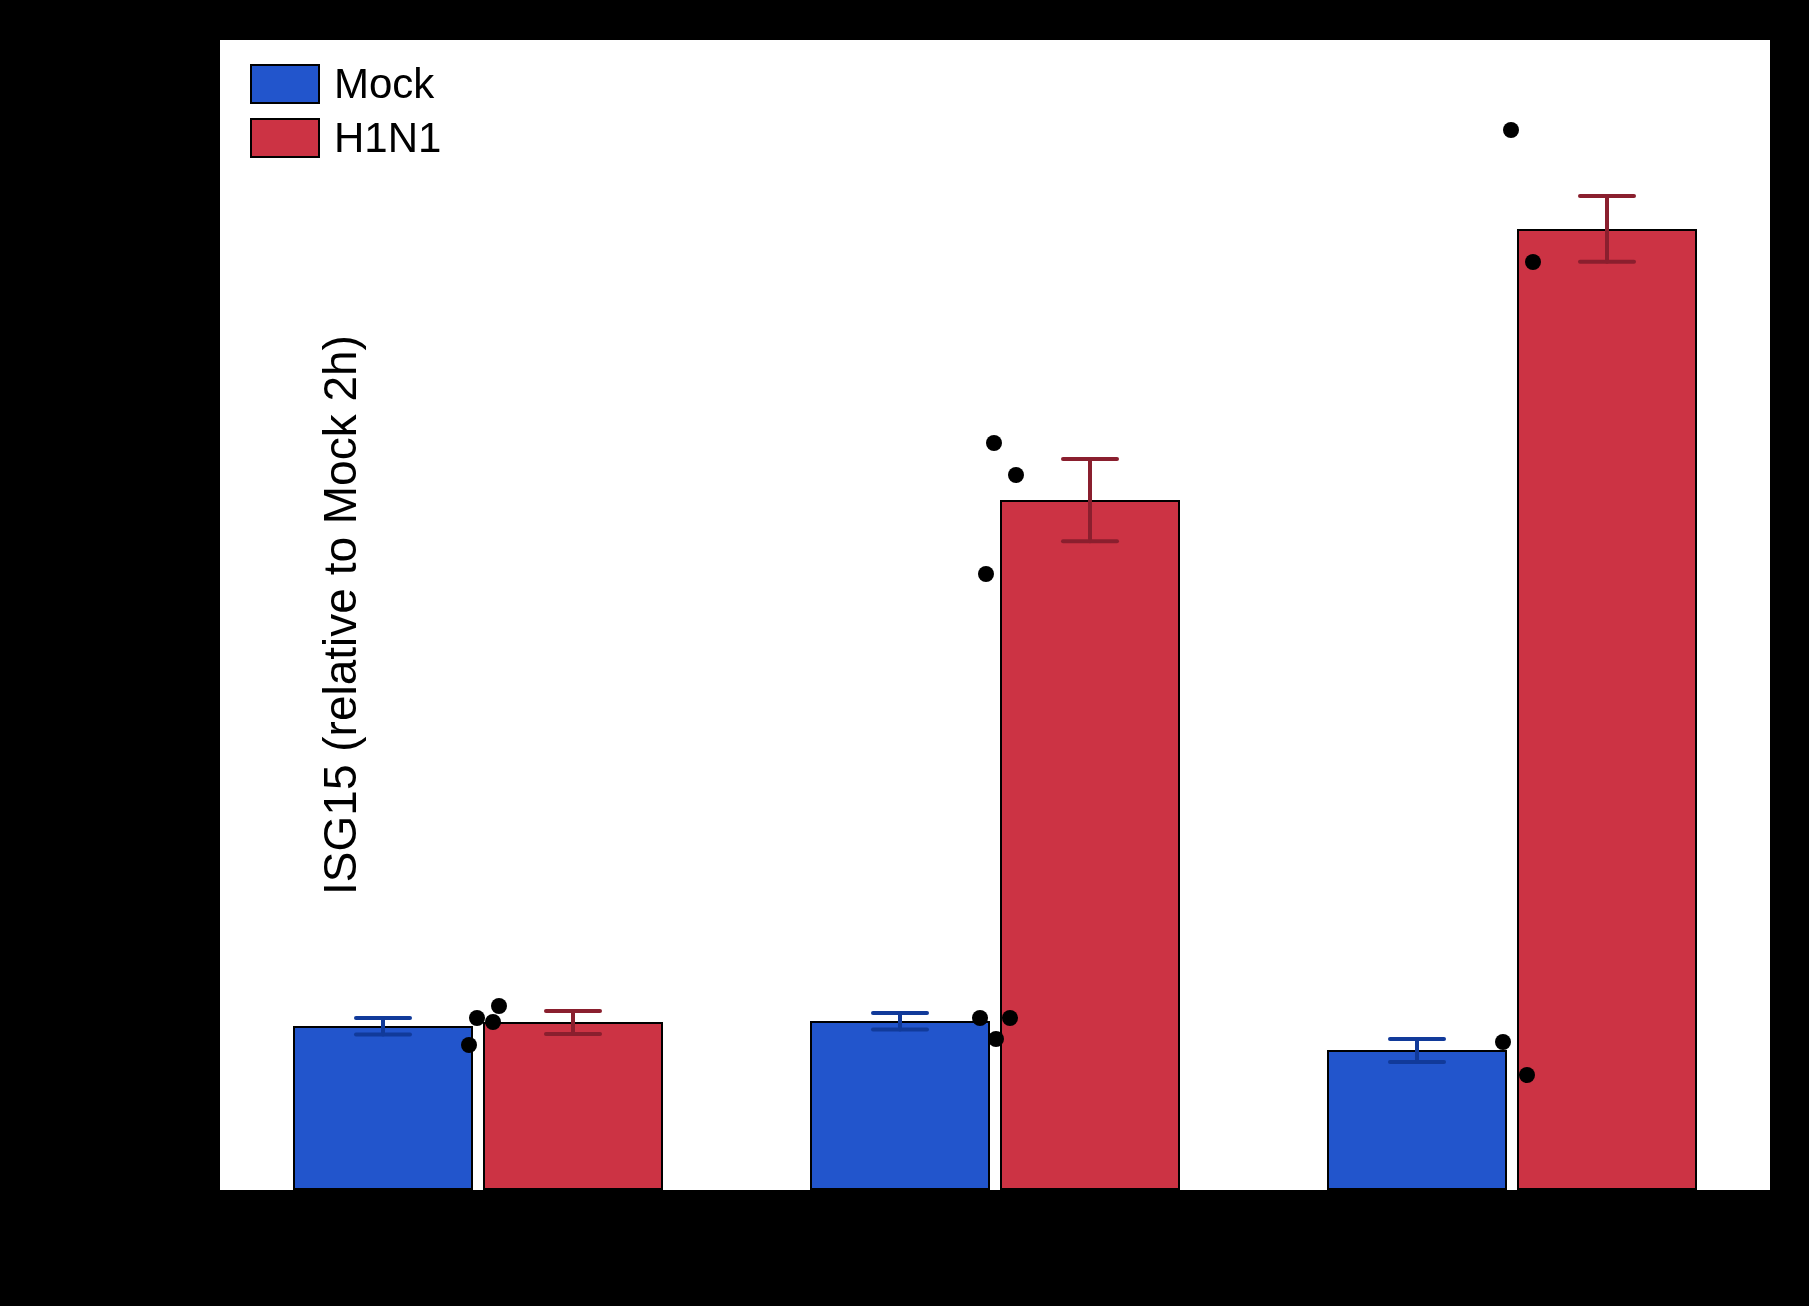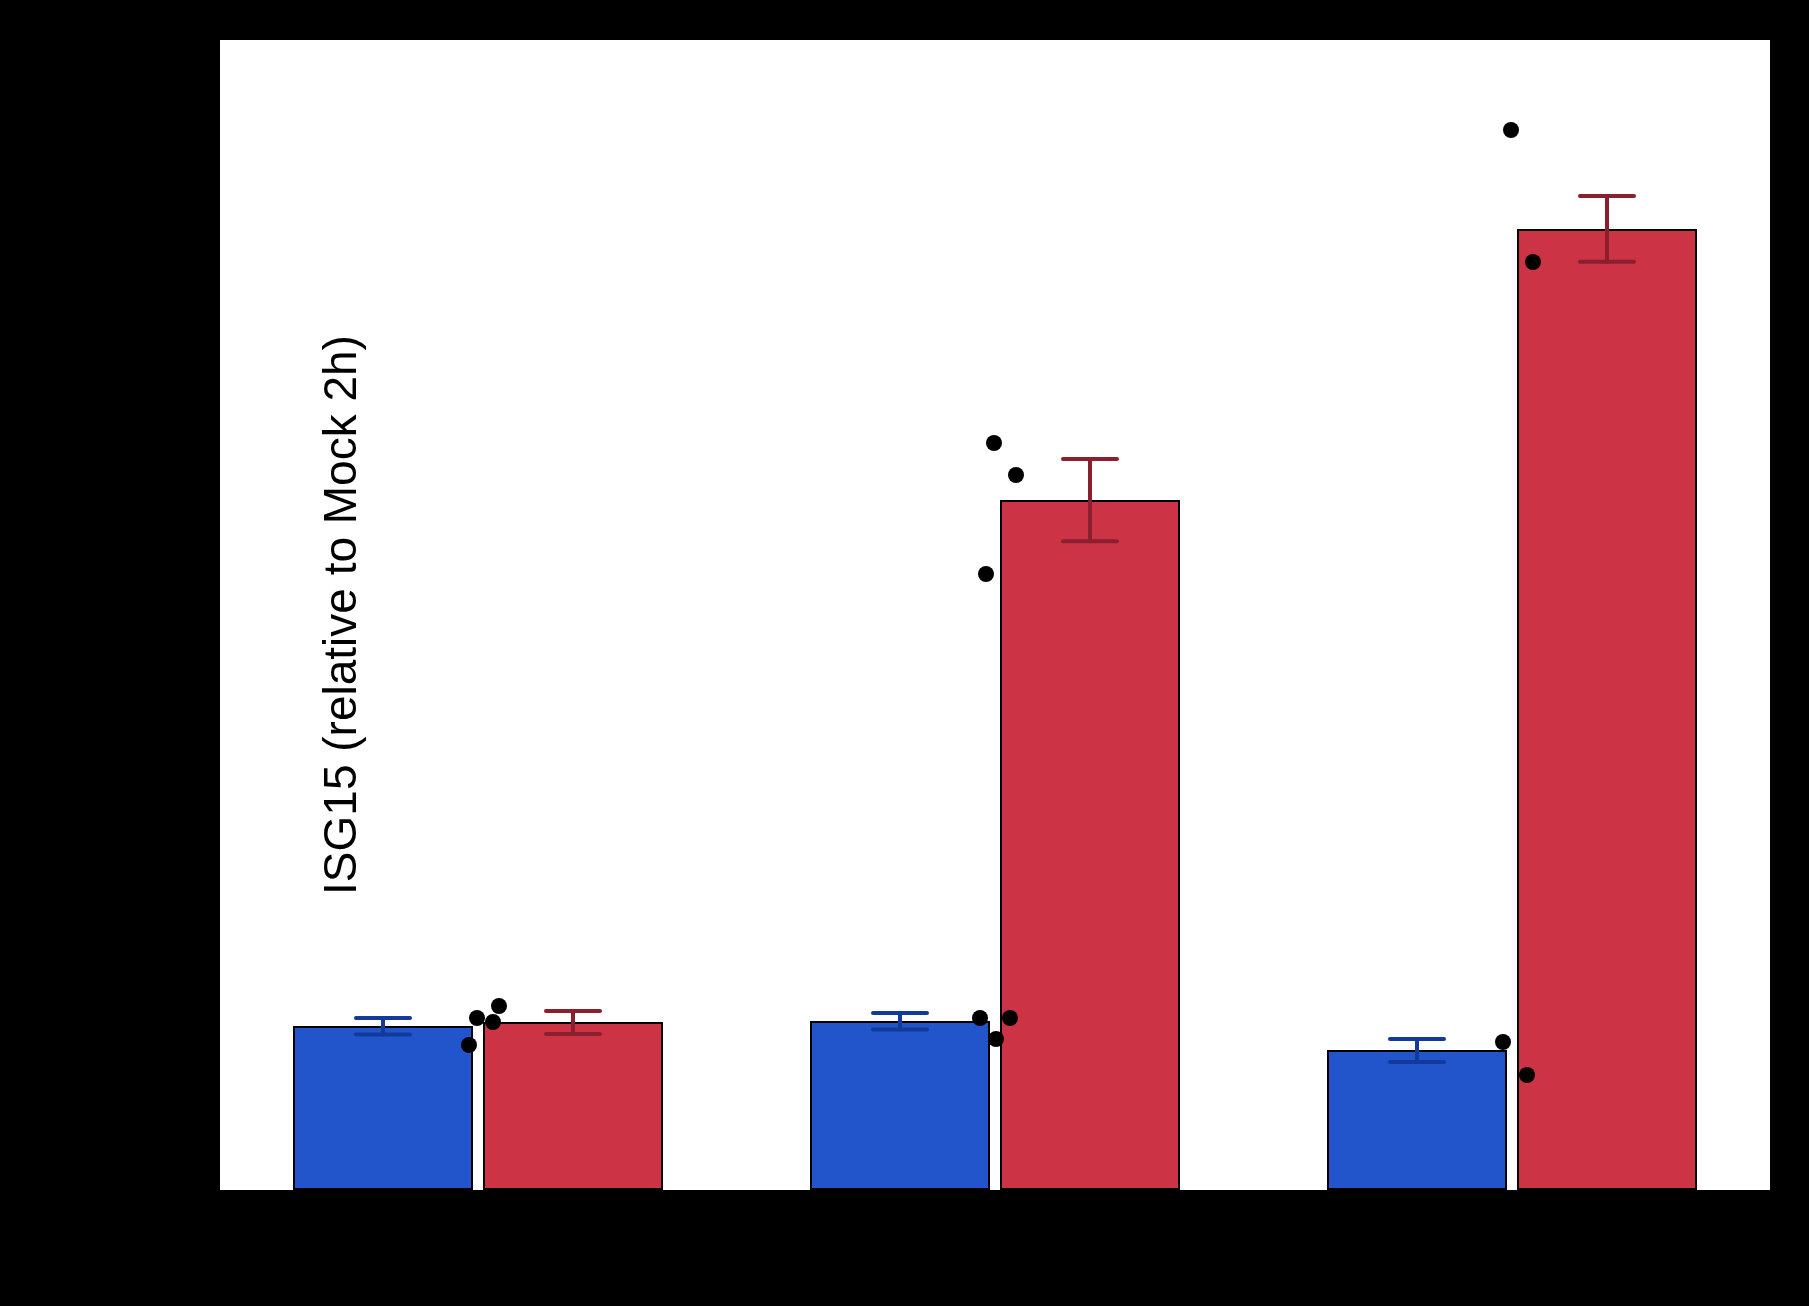--- a/index.html
+++ b/index.html
@@ -93,20 +93,30 @@
 </head>
 <body>
 
 <div class="canvas">
   <div class="plot" id="plot" style="left: 220px; top: 40px; width: 1550px; height: 1150px;"></div>
 
   <div class="ylabel" id="ylabel" style="left: 60px; top: 615px; transform: translateY(-50%) rotate(-90deg); transform-origin: center center;">
     <span>ISG15 (relative to Mock 2h)</span>
   </div>
 
+  <div class="legend" id="legend" style="left: 250px; top: 60px;">
+    <div class="legend-row">
+      <div class="legend-swatch mock"></div>
+      <div class="legend-text">Mock</div>
+    </div>
+    <div class="legend-row">
+      <div class="legend-swatch h1n1"></div>
+      <div class="legend-text">H1N1</div>
+    </div>
+  </div>
 <div class="axis-line" style="left: 220px; top: 1190px; width: 1550px; height: 3px;"></div>
     <div class="axis-line" style="left: 217px; top: 40px; width: 3px; height: 1153px;"></div>
     <div class="tick" style="left: 206px; top: 1189px; width: 14px; height: 3px;"></div>
     <div class="tick-label-y" style="left: 130px; top: 1190px; width: 70px;">0</div>
     <div class="tick" style="left: 206px; top: 1024.71px; width: 14px; height: 3px;"></div>
     <div class="tick-label-y" style="left: 130px; top: 1025.71px; width: 70px;">1</div>
     <div class="tick" style="left: 206px; top: 860.429px; width: 14px; height: 3px;"></div>
     <div class="tick-label-y" style="left: 130px; top: 861.429px; width: 70px;">2</div>
     <div class="tick" style="left: 206px; top: 696.143px; width: 14px; height: 3px;"></div>
     <div class="tick-label-y" style="left: 130px; top: 697.143px; width: 70px;">3</div>

